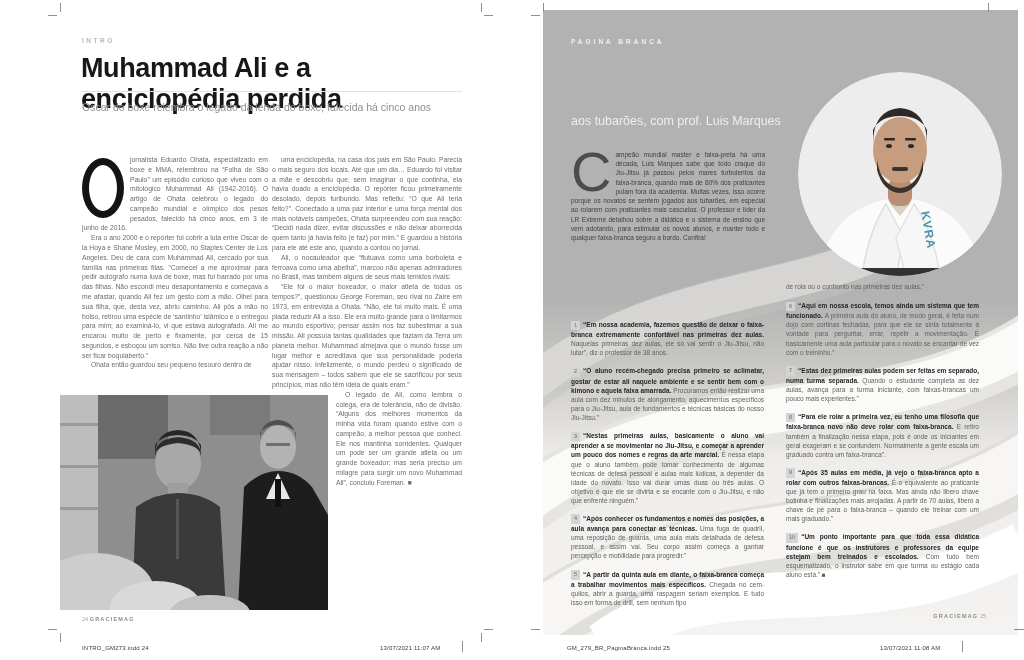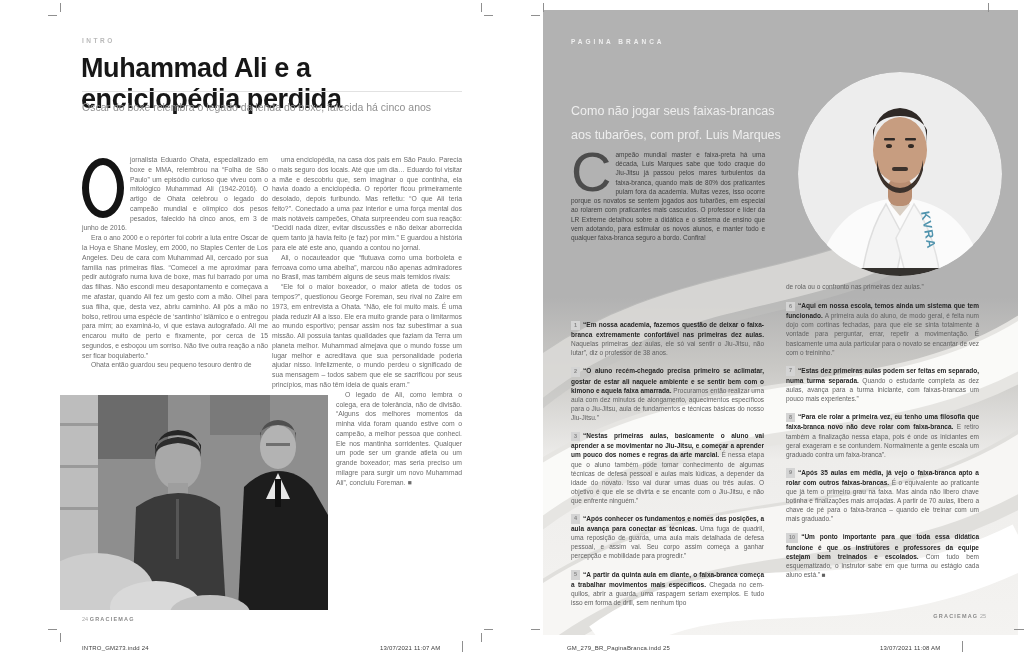--- a/index.html
+++ b/index.html
@@ -139,21 +139,20 @@
       <path d="M-20,176 C120,56 300,86 380,6" stroke="#dddcda" stroke-width="36" fill="none" opacity="0.8"></path>
       <path d="M-30,300 C140,160 340,230 500,120" stroke="#e6e5e2" stroke-width="60" fill="none"></path>
       <path d="M-30,296 C140,156 340,226 500,116" stroke="#fafaf8" stroke-width="44" fill="none"></path>
       <path d="M-20,420 C160,280 320,360 500,240" stroke="#e0dfdc" stroke-width="70" fill="none"></path>
       <path d="M-20,414 C160,274 320,354 500,234" stroke="#f7f6f4" stroke-width="52" fill="none"></path>
       <path d="M60,430 C180,340 300,420 480,330" stroke="#ffffff" stroke-width="46" fill="none"></path>
     </svg>
 
     <div class="kicker-r">PAGINA BRANCA</div>
     <div class="subtitle-r">
-      <span class="l1">Como não jogar seus faixas-brancas</span>
       <span class="l2">aos tubarões, com prof. Luis Marques</span>
     </div>
 
     <div class="photo-luis">
       <svg width="204" height="204" viewBox="0 0 204 204">
         <defs>
             <clipPath id="cclip">
               <circle cx="102" cy="102" r="102"></circle>
             </clipPath>
           </defs>

